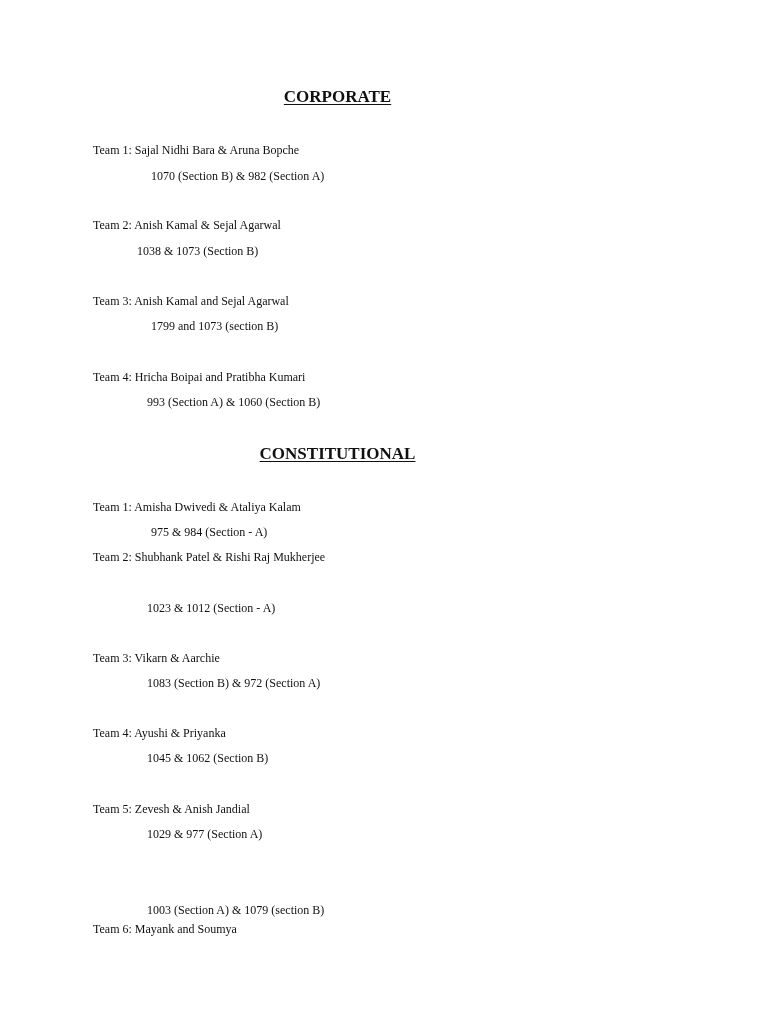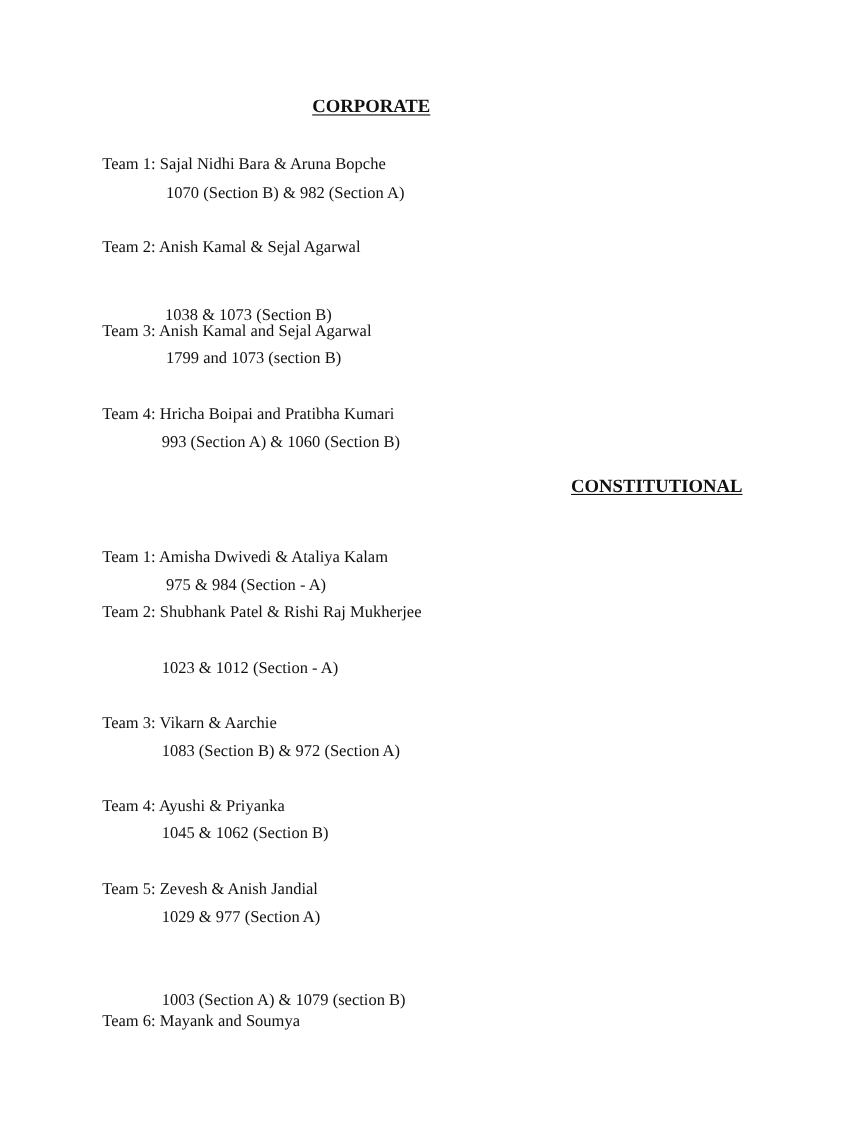--- a/index.html
+++ b/index.html
@@ -21,47 +21,47 @@
       width: 675px;
       text-align: center;
       font-weight: bold;
       font-size: 17px;
       text-decoration: underline;
       text-underline-offset: 2px;
       line-height: 20px;
     }
     .line {
       position: absolute;
-      font-size: 15px;
+      font-size: 12px;
       line-height: 18px;
       white-space: nowrap;
     }
     .team-line { left: 93px; }
   </style>
 </head>
 <body>
 
 <div>
   <div class="heading" style="top:87px;">CORPORATE</div>
 
   <div class="line team-line" style="top:141px;">Team 1: Sajal Nidhi Bara &amp; Aruna Bopche</div>
   <div class="line" style="top:167px; left:151px;text-align:center;">1070 (Section B) &amp; 982 (Section A)</div>
 
   <div class="line team-line" style="top:216px;">Team 2: Anish Kamal &amp; Sejal Agarwal</div>
-  <div class="line" style="top:242px; left:150px;margin-top:36px;">1038 &amp; 1073 (Section B)</div>
+  <div class="line" style="top:242px; left:137px;">1038 &amp; 1073 (Section B)</div>
 
   <div class="line team-line" style="top:292px;">Team 3: Anish Kamal and Sejal Agarwal</div>
   <div class="line" style="top:317px; left:151px;">1799 and 1073 (section B)</div>
 
   <div class="line team-line" style="top:368px;">Team 4: Hricha Boipai and Pratibha Kumari</div>
   <div class="line" style="top:393px; left:147px;">993 (Section A) &amp; 1060 (Section B)</div>
 </div>
 
 <div>
-  <div class="heading" style="top:432px;text-align:right;">CONSTITUTIONAL</div>
+  <div class="heading" style="top:444px;">CONSTITUTIONAL</div>
 
   <div class="line team-line" style="top:498px;">Team 1: Amisha Dwivedi &amp; Ataliya Kalam</div>
   <div class="line" style="top:523px; left:151px;text-align:right;">975 &amp; 984 (Section - A)</div>
 
   <div class="line team-line" style="top:548px;">Team 2: Shubhank Patel &amp; Rishi Raj Mukherjee</div>
   <div class="line" style="top:599px; left:147px;">1023 &amp; 1012 (Section - A)</div>
 
   <div class="line team-line" style="top:649px;">Team 3: Vikarn &amp; Aarchie</div>
   <div class="line" style="top:674px; left:147px;">1083 (Section B) &amp; 972 (Section A)</div>
 

